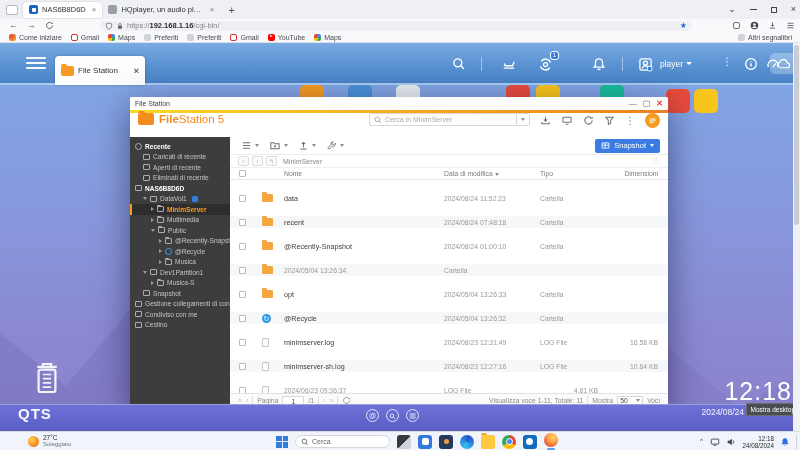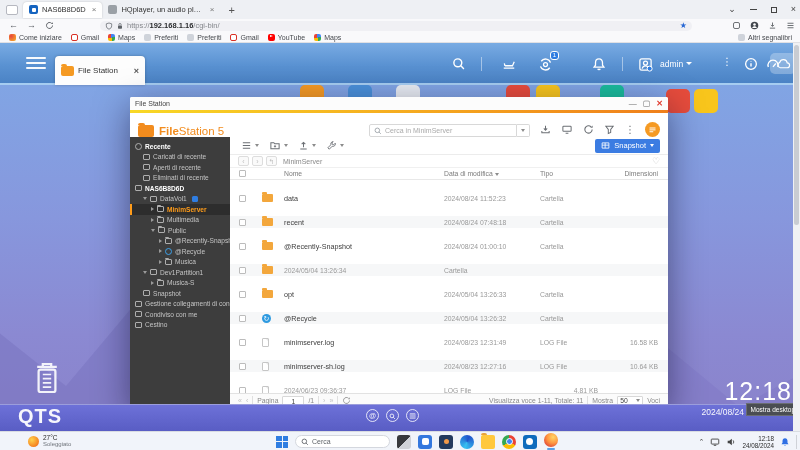--- a/index.html
+++ b/index.html
@@ -68,21 +68,21 @@
   .dicon { position:absolute; width:24px; height:24px; border-radius:5px; }
 
   
   .fs-win { position:absolute; left:130px; top:54px; width:538px; height:310px; background:#fff; border-radius:2px; box-shadow:0 10px 34px rgba(10,10,40,.5); display:flex; flex-direction:column; overflow:hidden; }
   .fs-titlebar { height:13px; background:#fcfcfc; display:flex; align-items:center; padding:0 5px; flex:0 0 auto; }
   .fs-titlebar .t { font-size:7px; color:#444; }
   .fs-titlebar .ctl { margin-left:auto; display:flex; gap:6px; align-items:center; }
   .fs-titlebar .ctl span { font-size:8px; line-height:1; color:#666; }
   .fs-titlebar .ctl .x { color:#e03c2f; font-weight:bold; }
   .fs-accent { height:3px; background:linear-gradient(90deg,#f8d826,#f5a81f 55%,#ef7f1b); flex:0 0 auto; }
-  .fs-header { height:24px; display:flex; align-items:flex-end; padding:0 8px; flex:0 0 auto; background:#fff; }
+  .fs-header { height:24px; display:flex; align-items:flex-start; padding:0 8px; flex:0 0 auto; background:#fff; }
   .fs-logo { width:16px; height:12px; background:#f28c1e; border-radius:2px; position:relative; margin-right:5px; }
   .fs-logo::before { content:''; position:absolute; top:-2.5px; left:0; width:7px; height:2.5px; background:#f28c1e; border-radius:2px 2px 0 0; }
   .fs-brand { font-size:11.5px; color:#f28c1e; white-space:nowrap; }
   .fs-brand b { font-weight:bold; }
   .fs-search { margin-left:auto; display:flex; align-items:center; }
   .fs-search .box { width:148px; height:13px; border:1px solid #d8d8d8; border-radius:2px 0 0 2px; display:flex; align-items:center; gap:3px; padding:0 4px; background:#fff; }
   .fs-search .box .ph { font-size:7px; color:#aaa; }
   .fs-search .dd { width:13px; height:13px; border:1px solid #d8d8d8; border-left:none; border-radius:0 2px 2px 0; display:flex; align-items:center; justify-content:center; }
   .caret { border-left:2.5px solid transparent; border-right:2.5px solid transparent; border-top:3px solid #8c8c8c; }
   .fs-hicons { display:flex; align-items:center; gap:10px; margin-left:10px; color:#6b6f74; }
@@ -127,21 +127,21 @@
   .icell { display:flex; justify-content:flex-start; padding-left:8px; }
   .fs-footer { height:14px; border-top:1px solid #e2e2e2; background:#fbfbfb; display:flex; align-items:center; padding:0 8px; gap:4px; font-size:6.8px; color:#8a8a8a; flex:0 0 auto; }
   .pg-ic { color:#c2c2c2; font-size:7px; }
   .pg-input { width:22px; height:9px; border:1px solid #d8d8d8; border-radius:1px; font-size:6.8px; color:#444; text-align:center; line-height:9px; background:#fff; }
   .fdiv { width:1px; height:9px; background:#e0e0e0; }
   .f-right { margin-left:auto; display:flex; align-items:center; gap:4px; }
   .show-sel { width:26px; height:10px; border:1px solid #d8d8d8; border-radius:1px; background:#fff; display:flex; align-items:center; justify-content:space-between; padding:0 2px; color:#444; }
 
   
   .trash-desktop { position:absolute; left:30px; top:314px; color:#fff; opacity:.9; }
-  .qts-logo { position:absolute; left:18px; top:362px; color:#fff; font-size:20px; font-weight:bold; letter-spacing:1px; opacity:.95; }
+  .qts-logo { position:absolute; left:18px; top:362px; color:#fff; font-size:15px; font-weight:bold; letter-spacing:1px; opacity:.95; }
   .purple-bar { position:absolute; left:0; top:361px; width:800px; height:27px; background:linear-gradient(180deg,#6d71d8,#595dc4); border-top:1px solid rgba(255,255,255,.4); }
   .dock { position:absolute; left:366px; top:366px; display:flex; gap:7px; }
   .dock .dk { width:13px; height:13px; border:1px solid rgba(255,255,255,.8); border-radius:50%; color:rgba(255,255,255,.9); font-size:7px; line-height:12px; text-align:center; }
   .clock-big { position:absolute; right:8px; top:334px; color:#fff; font-size:25px; font-weight:300; letter-spacing:1px; }
   .date-big { position:absolute; right:56px; top:364px; color:#fff; font-size:8.5px; opacity:.95; }
   .tooltip { position:absolute; right:0; top:360px; background:#4a4d52; color:#fff; font-size:6.5px; padding:2px 4px; border:1px solid #6a6d72; white-space:nowrap; }
   .pg-scrollbar { position:absolute; right:0; top:0; width:7px; height:388px; background:#f0f1f4; }
   .pg-scrollbar .thumb { position:absolute; left:1px; top:2px; width:5px; height:180px; background:#c9ccd2; border-radius:3px; }
 
   
@@ -334,21 +334,21 @@
       </div>
       <div class="tb-div" style="left:622px;"></div>
       <div class="tb-ic" style="left:636px;">
         <svg class="ic" width="15" height="15" viewBox="0 0 12 12">
             <rect x="1.5" y="1.5" width="9" height="9" rx="1.5" fill="none" stroke="#fff" stroke-width="1"></rect>
             <circle cx="6" cy="4.8" r="1.6" fill="none" stroke="#fff" stroke-width="1"></circle>
             <path d="M3.3 9.3c.5-1.6 1.5-2.3 2.7-2.3s2.2.7 2.7 2.3" fill="none" stroke="#fff" stroke-width="1"></path>
             <circle cx="9.3" cy="9.3" r="2" fill="#2f7de1" stroke="#fff" stroke-width=".8"></circle>
           </svg>
       </div>
-      <div class="admin-lbl">admin</div>
+      <div class="admin-lbl">player</div>
       <div class="vdots">⋮</div>
       <div class="tb-ic" style="left:742px;">
         <svg class="ic" width="14" height="14" viewBox="0 0 12 12">
             <circle cx="6" cy="6" r="4.6" fill="none" stroke="#fff" stroke-width="1.1"></circle>
             <path d="M6 5.3v2.8M6 3.6v.4" stroke="#fff" stroke-width="1.2"></path>
           </svg>
       </div>
       <div class="tb-ic" style="left:766px; left:764px;">
         <svg class="ic" width="14" height="14" viewBox="0 0 12 12">
             <path d="M2 8.6a4.3 4.3 0 1 1 8 0" fill="none" stroke="#fff" stroke-width="1.1"></path>

